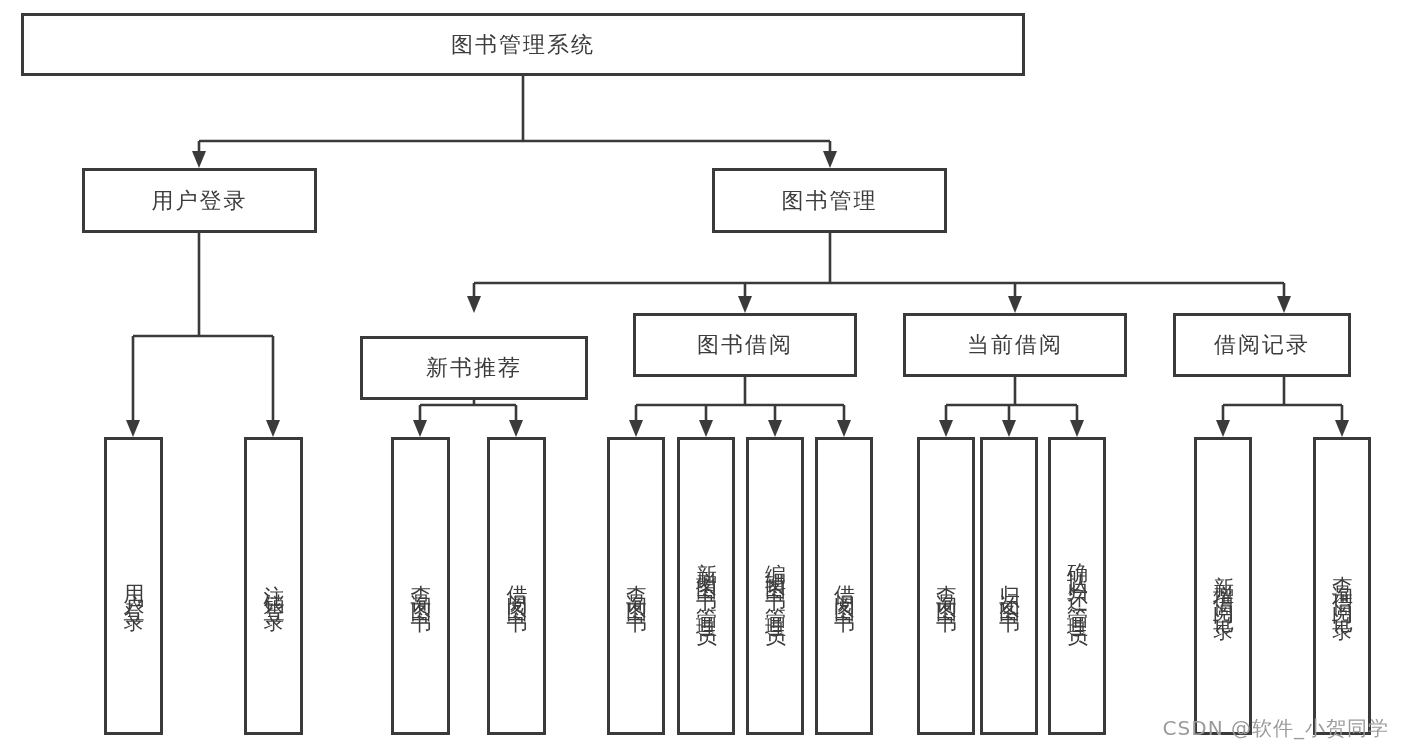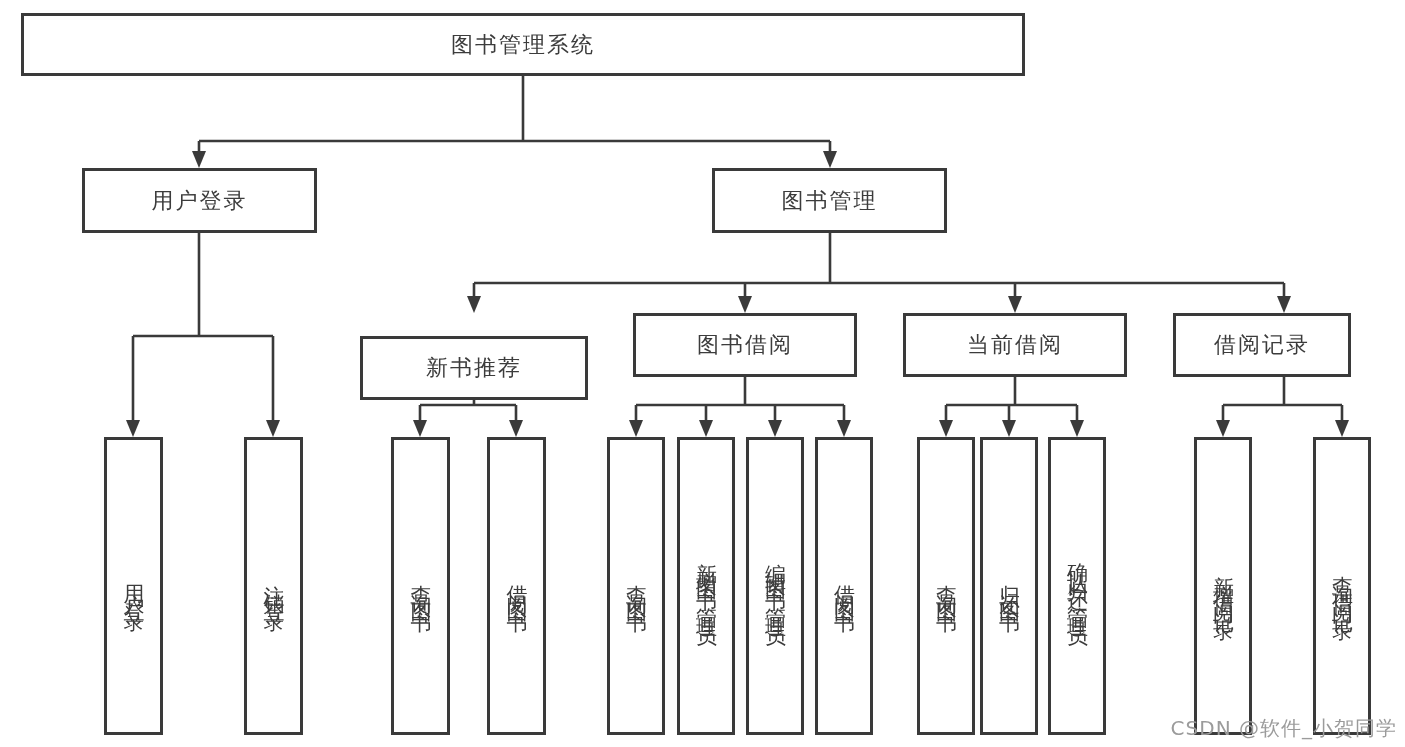--- a/index.html
+++ b/index.html
@@ -13,21 +13,21 @@
   .box{
     position:absolute;box-sizing:border-box;border:3px solid #3a3a3a;background:#ffffff;
     display:flex;align-items:center;justify-content:center;
   }
   .h-label{font-size:22px;letter-spacing:2px;color:#3c3c3c;white-space:nowrap;}
   .v-label{
     writing-mode:vertical-rl;text-orientation:upright;
     font-size:21px;letter-spacing:9px;color:#3c3c3c;line-height:1;
   }
   .watermark{
-    position:absolute;right:8px;bottom:5px;font-size:20px;color:#9b9b9b;
+    position:absolute;right:16px;bottom:5px;font-size:20px;color:#9b9b9b;
     letter-spacing:1px;white-space:nowrap;
   }
 </style>
 </head>
 <body>
 
 <div class="stage">
 
   <svg class="connectors" viewBox="0 0 1405 747">
     <path d="M523 68 L523 141

